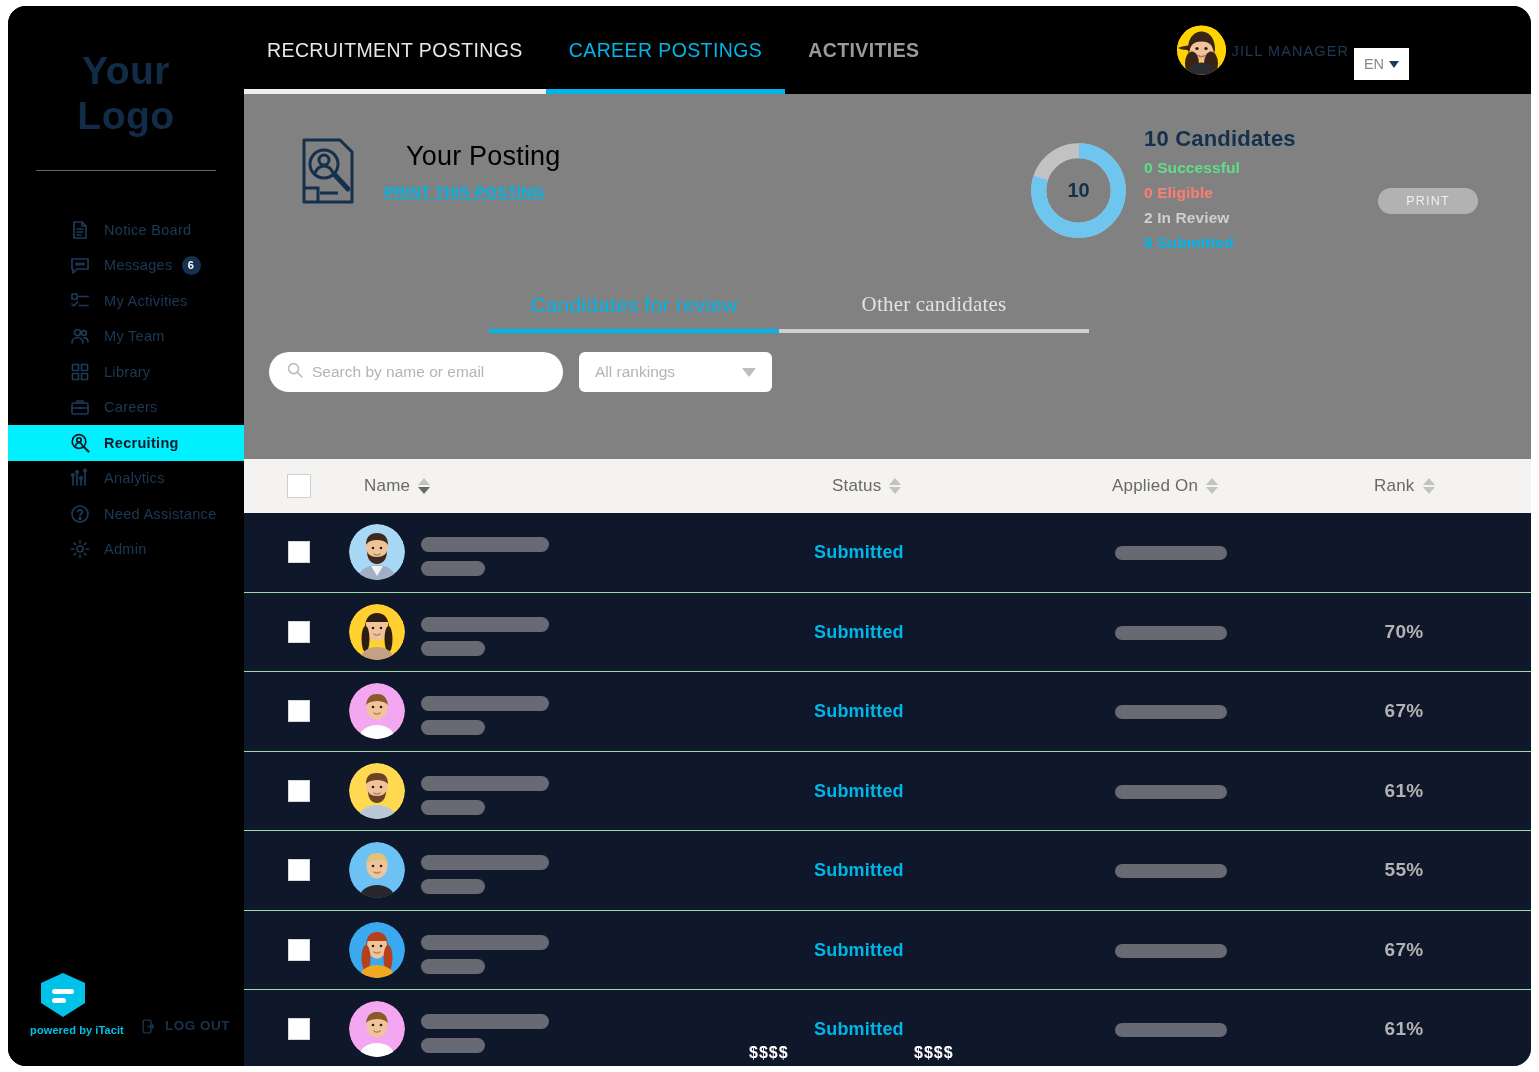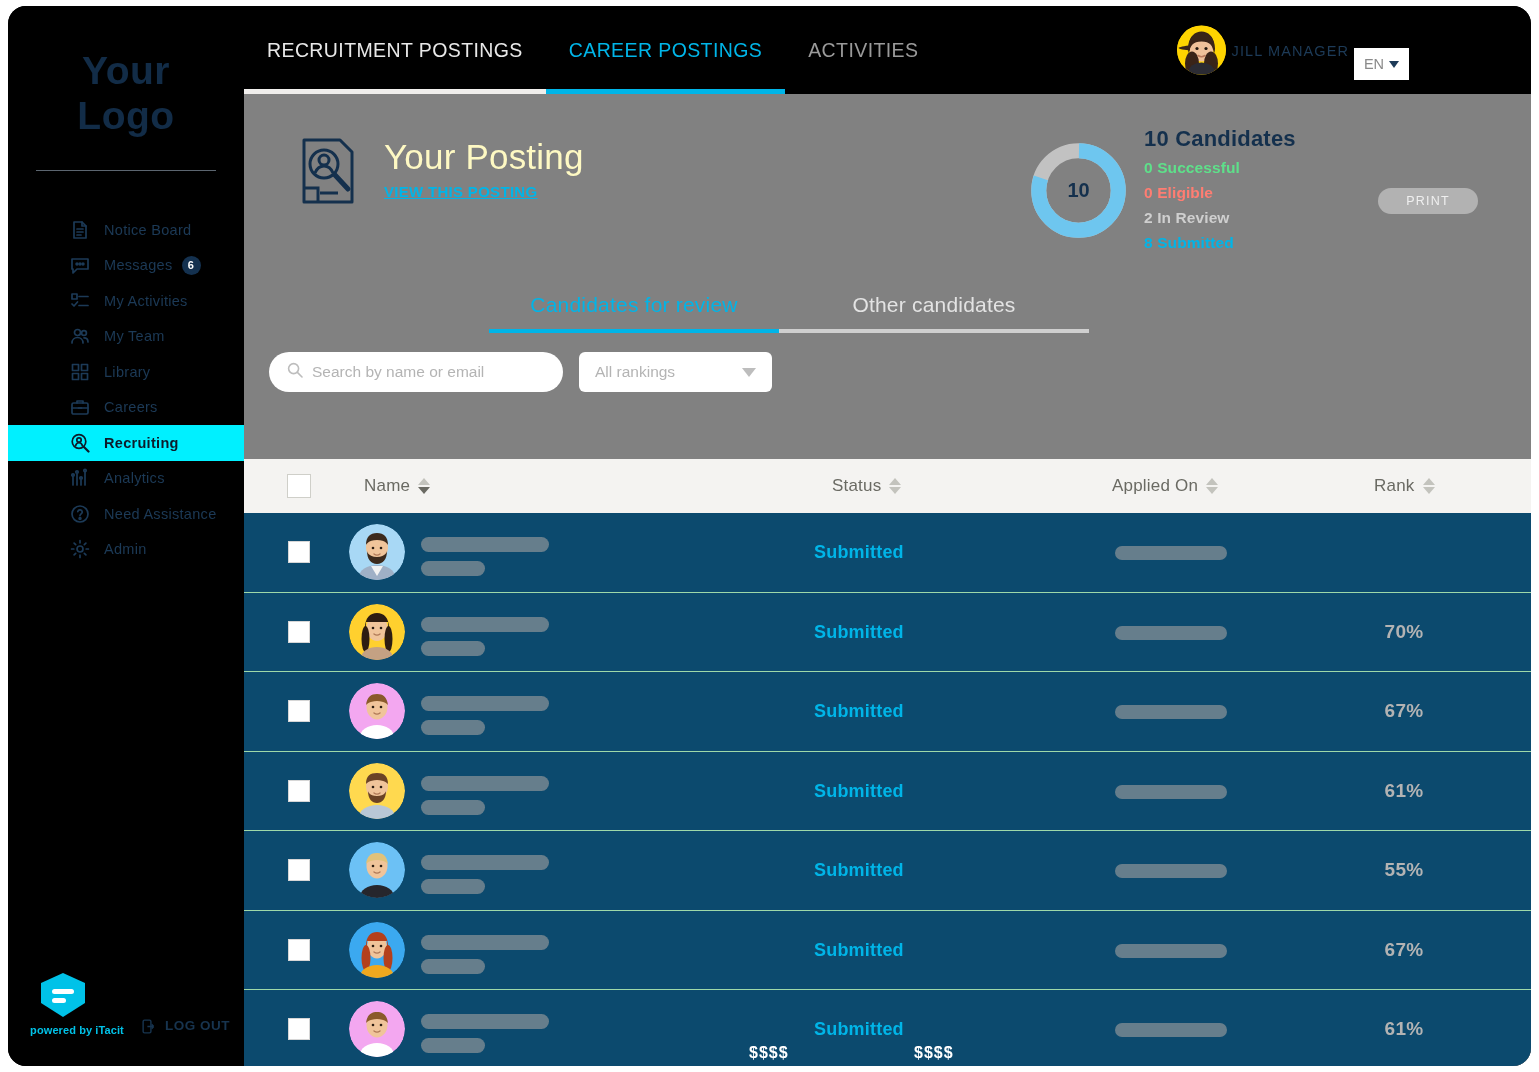--- a/index.html
+++ b/index.html
@@ -96,21 +96,21 @@
   .topnav-tabs { position: absolute; left: 0; top: 0; height: 88px; display: flex; align-items: center; }
   .topnav-tab {
     height: 88px;
     display: flex; align-items: center;
     padding: 0 23px;
     font-size: 19.5px;
     letter-spacing: .4px;
     color: #e8e8e8;
     position: relative;
   }
-  .topnav-tab.dim { color: #9a9a9a; }
+  .topnav-tab.dim { color: #9a9a9a; font-weight: bold; }
   .topnav-tab.active { color: #00b5e8; }
   .topnav-tab .underline {
     position: absolute; left: 0; bottom: 0;
     width: 100%; height: 5px; background: #00b5e8;
   }
   .topnav-tab.plain .underline { background: #f0eeec; }
 
   .user-area {
     position: absolute; right: 182px; top: 50%; transform: translateY(-50%);
     display: flex; align-items: center; gap: 6px;
@@ -134,21 +134,21 @@
   
   #main {
     position: absolute; left: 236px; top: 88px;
     width: 1287px; height: 972px;
     background: #818181;
     overflow: hidden;
   }
 
   .posting-head { position: absolute; left: 50px; top: 42px; display: flex; align-items: flex-start; gap: 22px; }
   .posting-icon { width: 68px; height: 70px; flex: 0 0 68px; }
-  .posting-title { color: #fef9c3; font-size: 35px; font-weight: 400; line-height: 41px; letter-spacing: .2px; }
+  .posting-title { color: #000000; font-size: 27px; font-weight: 400; line-height: 41px; letter-spacing: .2px; margin-left: 22px; }
   .posting-link {
     display: inline-block; margin-top: 6px;
     color: #00b5e8; font-size: 15px; font-weight: 700;
     letter-spacing: .3px; text-decoration: underline;
   }
 
   .stats { position: absolute; right: 55px; top: 22px; width: 450px; height: 155px; }
   .donut { position: absolute; left: 0; top: 22px; width: 105px; height: 105px; }
   .donut-label {
     position: absolute; left: 0; top: 22px; width: 105px; height: 105px;
@@ -227,21 +227,21 @@
   .col-check { position: absolute; left: 43px; }
   .col-name  { position: absolute; left: 120px; }
   .col-status{ position: absolute; left: 588px; }
   .col-date  { position: absolute; left: 868px; }
   .col-rank  { position: absolute; left: 1130px; }
 
   .trow {
     position: relative;
     height: 79.5px;
     border-bottom: 1.5px solid #9fd9a9;
-    background: #0c4a6e;
+    background: #0f172a;
   }
   .row-check {
     position: absolute; left: 44px; top: 50%; transform: translateY(-50%);
     width: 22px; height: 22px; background: #ffffff; border: 1px solid #d6d6d6;
   }
   .row-avatar {
     position: absolute; left: 105px; top: 50%; transform: translateY(-50%);
     width: 56px; height: 56px; border-radius: 50%;
     overflow: hidden;
   }
@@ -464,21 +464,21 @@
           <path d="M10 52h14v14"></path>
           <circle cx="30" cy="28" r="14"></circle>
           <circle cx="30" cy="24" r="5"></circle>
           <path d="M21 37c2-5 5-7 9-7s7 2 9 7"></path>
           <path d="M41 39l13 14" stroke-width="5" stroke-linecap="round"></path>
           <path d="M26 57h18"></path>
         </svg>
       </div>
       <div>
         <div class="posting-title">Your Posting</div>
-        <a class="posting-link" href="#">VIEW THIS POSTING</a>
+        <a class="posting-link" href="#">PRINT THIS POSTING</a>
       </div>
     </div>
 
     <div class="stats">
       <div class="donut">
         <svg viewBox="0 0 42 42">
           <circle cx="21" cy="21" r="15.9" fill="none" stroke="#c2c2c2" stroke-width="6"></circle>
           <circle id="donut-arc" cx="21" cy="21" r="15.9" fill="none" stroke="#6ec6ef" stroke-width="6" stroke-dasharray="80 20" stroke-dashoffset="25"></circle>
         </svg>
       </div>
@@ -495,21 +495,21 @@
       </div>
 
       <button class="print-btn">PRINT</button>
     </div>
 
     <div class="subtabs" id="subtabs">
         <div class="subtab" style="left: 245px; width: 290px; color: rgb(0, 181, 232);">
           <span>Candidates for review</span>
           <span class="subtab-underline" style="background:#00b5e8"></span>
         </div>
-        <div class="subtab" style="left: 535px; width: 310px; color: rgb(227, 227, 227);">
+        <div class="subtab" style="left: 535px; width: 310px; color: rgb(227, 227, 227); font-family: Liberation Serif, serif;">
           <span>Other candidates</span>
           <span class="subtab-underline" style="background:#cfcfcf"></span>
         </div>
       </div>
 
     <div class="search-row">
       <div class="search-box">
         <span>
           <svg viewBox="0 0 16 16" fill="none" stroke="#bdbdbd" stroke-width="1.6">
               <circle cx="6.6" cy="6.6" r="5"></circle>

